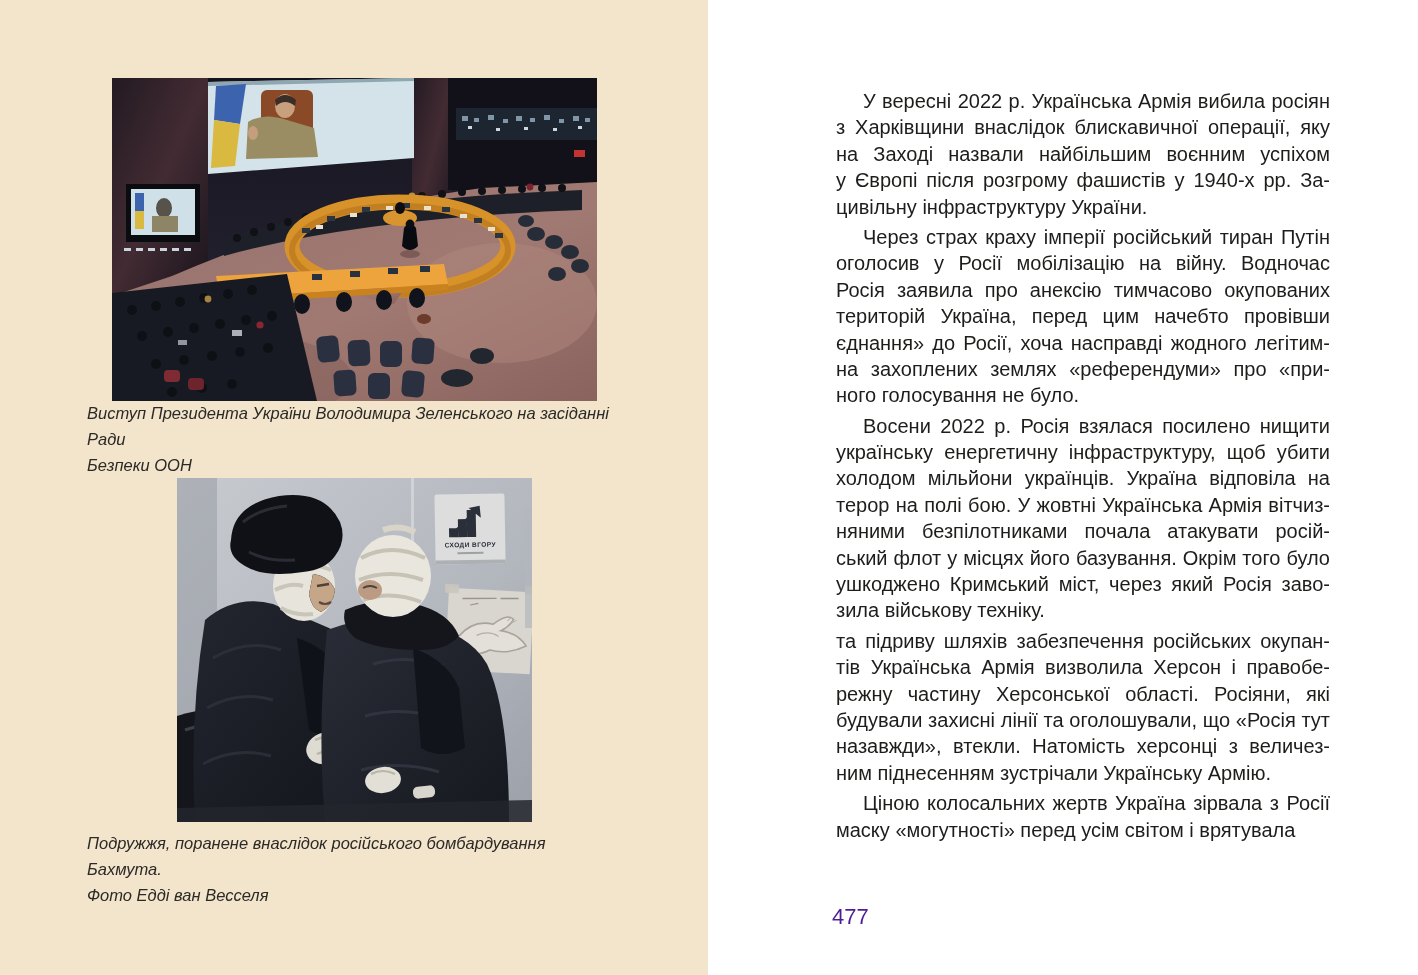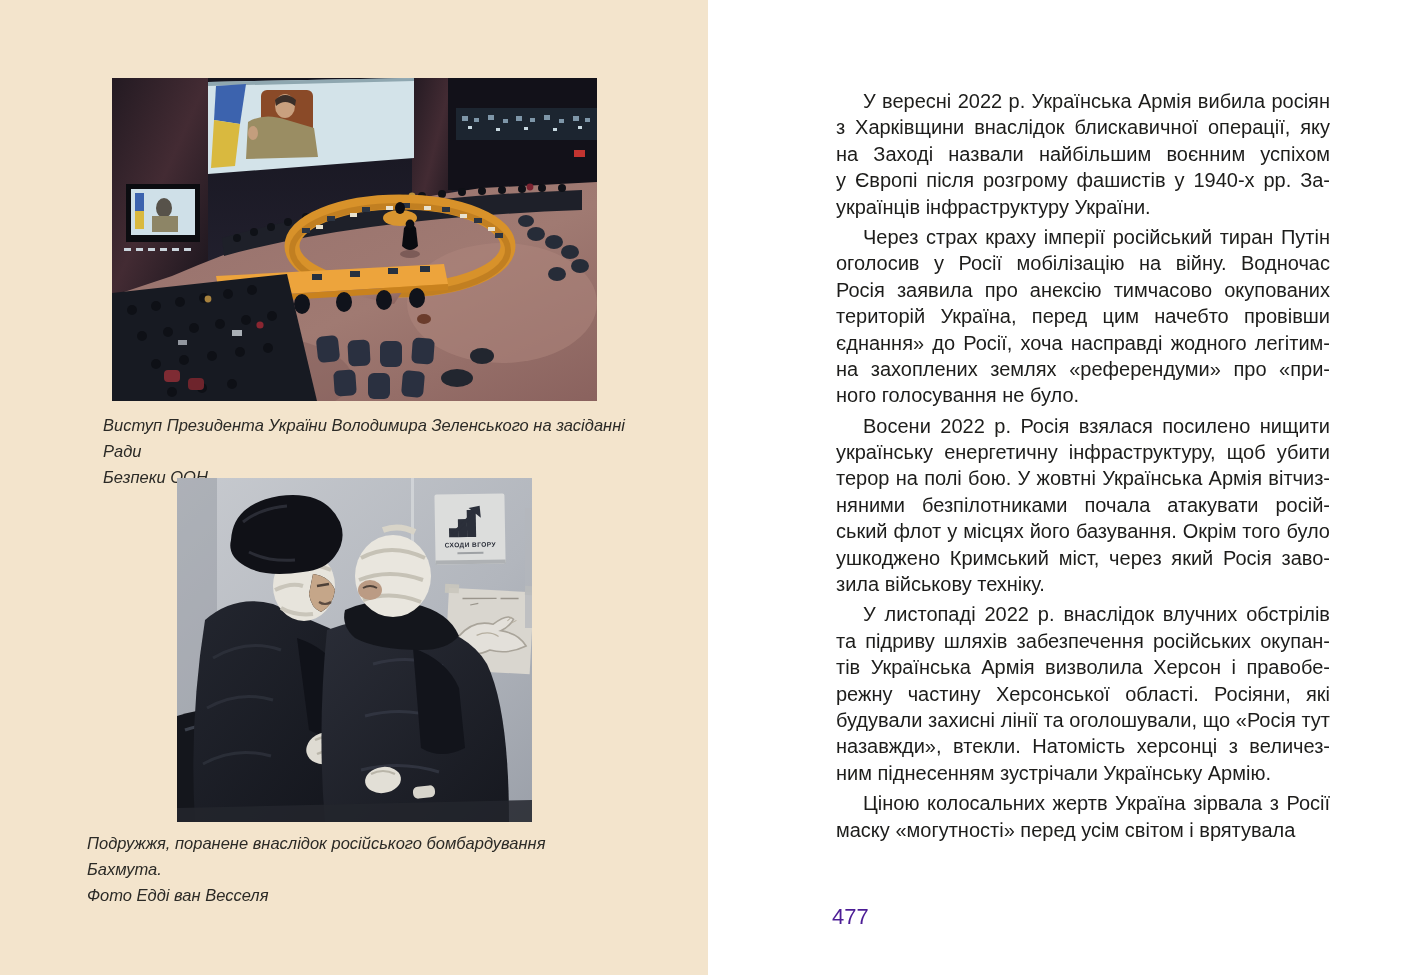--- a/index.html
+++ b/index.html
@@ -17,21 +17,21 @@
     position:absolute;left:708px;top:0;width:710px;height:975px;
     background:#ffffff;
   }
   .photo1{position:absolute;left:112px;top:78px;width:485px;height:323px;}
   .photo2{position:absolute;left:177px;top:478px;width:355px;height:344px;}
   .photo1 svg,.photo2 svg{display:block;width:100%;height:100%;}
   .caption{
     position:absolute;left:87px;width:530px;
     font-style:italic;font-size:16.5px;line-height:26px;color:#2b2a26;
   }
-  .caption1{top:412px;margin-left:16px;}
+  .caption1{top:400px;}
   .caption2{top:830px;}
   .bodycol{
     position:absolute;left:124px;top:84px;width:502px;
     font-size:20px;line-height:26.4px;color:#1d1d1b;
   }
   .para{margin:4px;}
   .tline{
     text-align:justify;text-align-last:justify;
     height:26.4px;overflow:hidden;
   }
@@ -382,42 +382,42 @@
     </div>
   </div>
 
   <div class="page-right">
     <div class="bodycol">
         <div class="para">
           <div class="tline first">У вересні 2022 р. Українська Армія вибила росіян</div>
           <div class="tline">з Харківщини внаслідок блискавичної операції, яку</div>
           <div class="tline">на Заході назвали найбільшим воєнним успіхом</div>
           <div class="tline">у Європі після розгрому фашистів у 1940-х рр. За-</div>
-          <div class="tline lastln">українців інфраструктуру України.</div>
+          <div class="tline lastln">цивільну інфраструктуру України.</div>
         </div>
         <div class="para">
           <div class="tline first">Через страх краху імперії російський тиран Путін</div>
           <div class="tline">оголосив у Росії мобілізацію на війну. Водночас</div>
           <div class="tline">Росія заявила про анексію тимчасово окупованих</div>
           <div class="tline">територій Україна, перед цим начебто провівши</div>
           <div class="tline">єднання» до Росії, хоча насправді жодного легітим-</div>
           <div class="tline">на захоплених землях «референдуми» про «при-</div>
           <div class="tline lastln">ного голосування не було.</div>
         </div>
         <div class="para">
           <div class="tline first">Восени 2022 р. Росія взялася посилено нищити</div>
           <div class="tline">українську енергетичну інфраструктуру, щоб убити</div>
+          <div class="tline">холодом мільйони українців. Україна відповіла на</div>
           <div class="tline">терор на полі бою. У жовтні Українська Армія вітчиз-</div>
           <div class="tline">няними безпілотниками почала атакувати росій-</div>
           <div class="tline">ський флот у місцях його базування. Окрім того було</div>
           <div class="tline">ушкоджено Кримський міст, через який Росія заво-</div>
           <div class="tline lastln">зила військову техніку.</div>
         </div>
         <div class="para">
-          <div class="tline first">У листопаді 2022 р. внаслідок влучних обстрілів</div>
           <div class="tline">та підриву шляхів забезпечення російських окупан-</div>
           <div class="tline">тів Українська Армія визволила Херсон і правобе-</div>
           <div class="tline">режну частину Херсонської області. Росіяни, які</div>
           <div class="tline">будували захисні лінії та оголошували, що «Росія тут</div>
           <div class="tline">назавжди», втекли. Натомість херсонці з величез-</div>
           <div class="tline lastln">ним піднесенням зустрічали Українську Армію.</div>
         </div>
         <div class="para">
           <div class="tline first">Ціною колосальних жертв Україна зірвала з Росії</div>
           <div class="tline lastln">маску «могутності» перед усім світом і врятувала</div>

